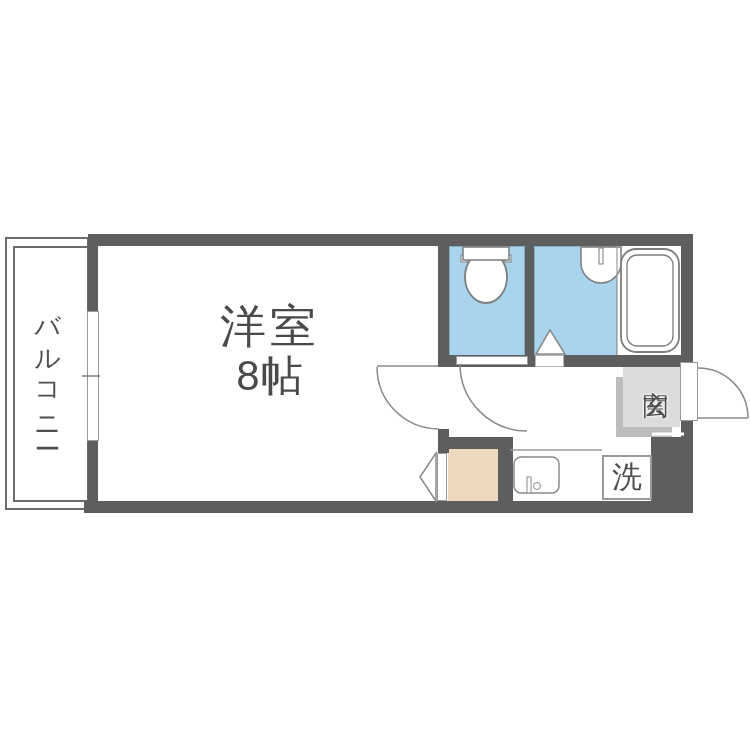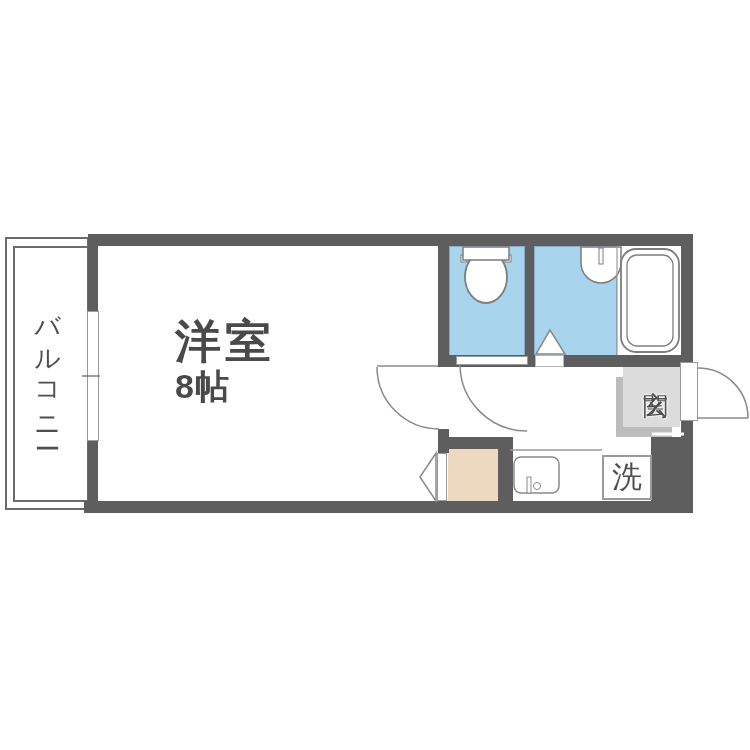--- a/index.html
+++ b/index.html
@@ -36,23 +36,23 @@
   
   .opening{background:#fff;border:1px solid #9a9a9a;}
   .op-window{left:87px;top:311px;width:12px;height:130px;}
   .op-toilet-leaf{left:456px;top:356px;width:72px;height:9px;}
   .op-bath{left:535px;top:355px;width:29px;height:12px;border-color:#b5b5b5;}
   .op-front-leaf{left:680px;top:362px;width:18px;height:59px;}
   .op-kitchen-leaf{left:437px;top:453px;width:10px;height:48px;}
   
   .overlay{left:0;top:0;width:750px;height:750px;pointer-events:none;}
   
-  .room-label{left:175px;top:315px;width:190px;text-align:left;color:var(--text);font-weight:bold;}
+  .room-label{left:175px;top:300px;width:190px;text-align:center;color:var(--text);}
   .room-label .nm{display:block;font-size:46px;line-height:1.15;letter-spacing:4px;}
-  .room-label .sz{display:block;font-size:34px;line-height:1.1;letter-spacing:1px;}
+  .room-label .sz{display:block;font-size:42px;line-height:1.1;letter-spacing:1px;}
   .v-text{writing-mode:vertical-rl;}
   .balcony-label{left:31px;top:297px;height:155px;font-size:26px;letter-spacing:5px;color:#4f4f4f;}
   .genkan-label{left:640px;top:371px;height:60px;font-size:25px;letter-spacing:4px;color:#4f4f4f;
     text-shadow:0 0 2px #fff,0 0 2px #fff,0 0 3px #fff;}
   .wash-box{left:602px;top:455px;width:50px;height:45px;background:#fff;border:2px solid #9a9a9a;
     display:flex;align-items:center;justify-content:center;font-size:30px;color:#4f4f4f;}
 </style>
 </head>
 <body>
 

